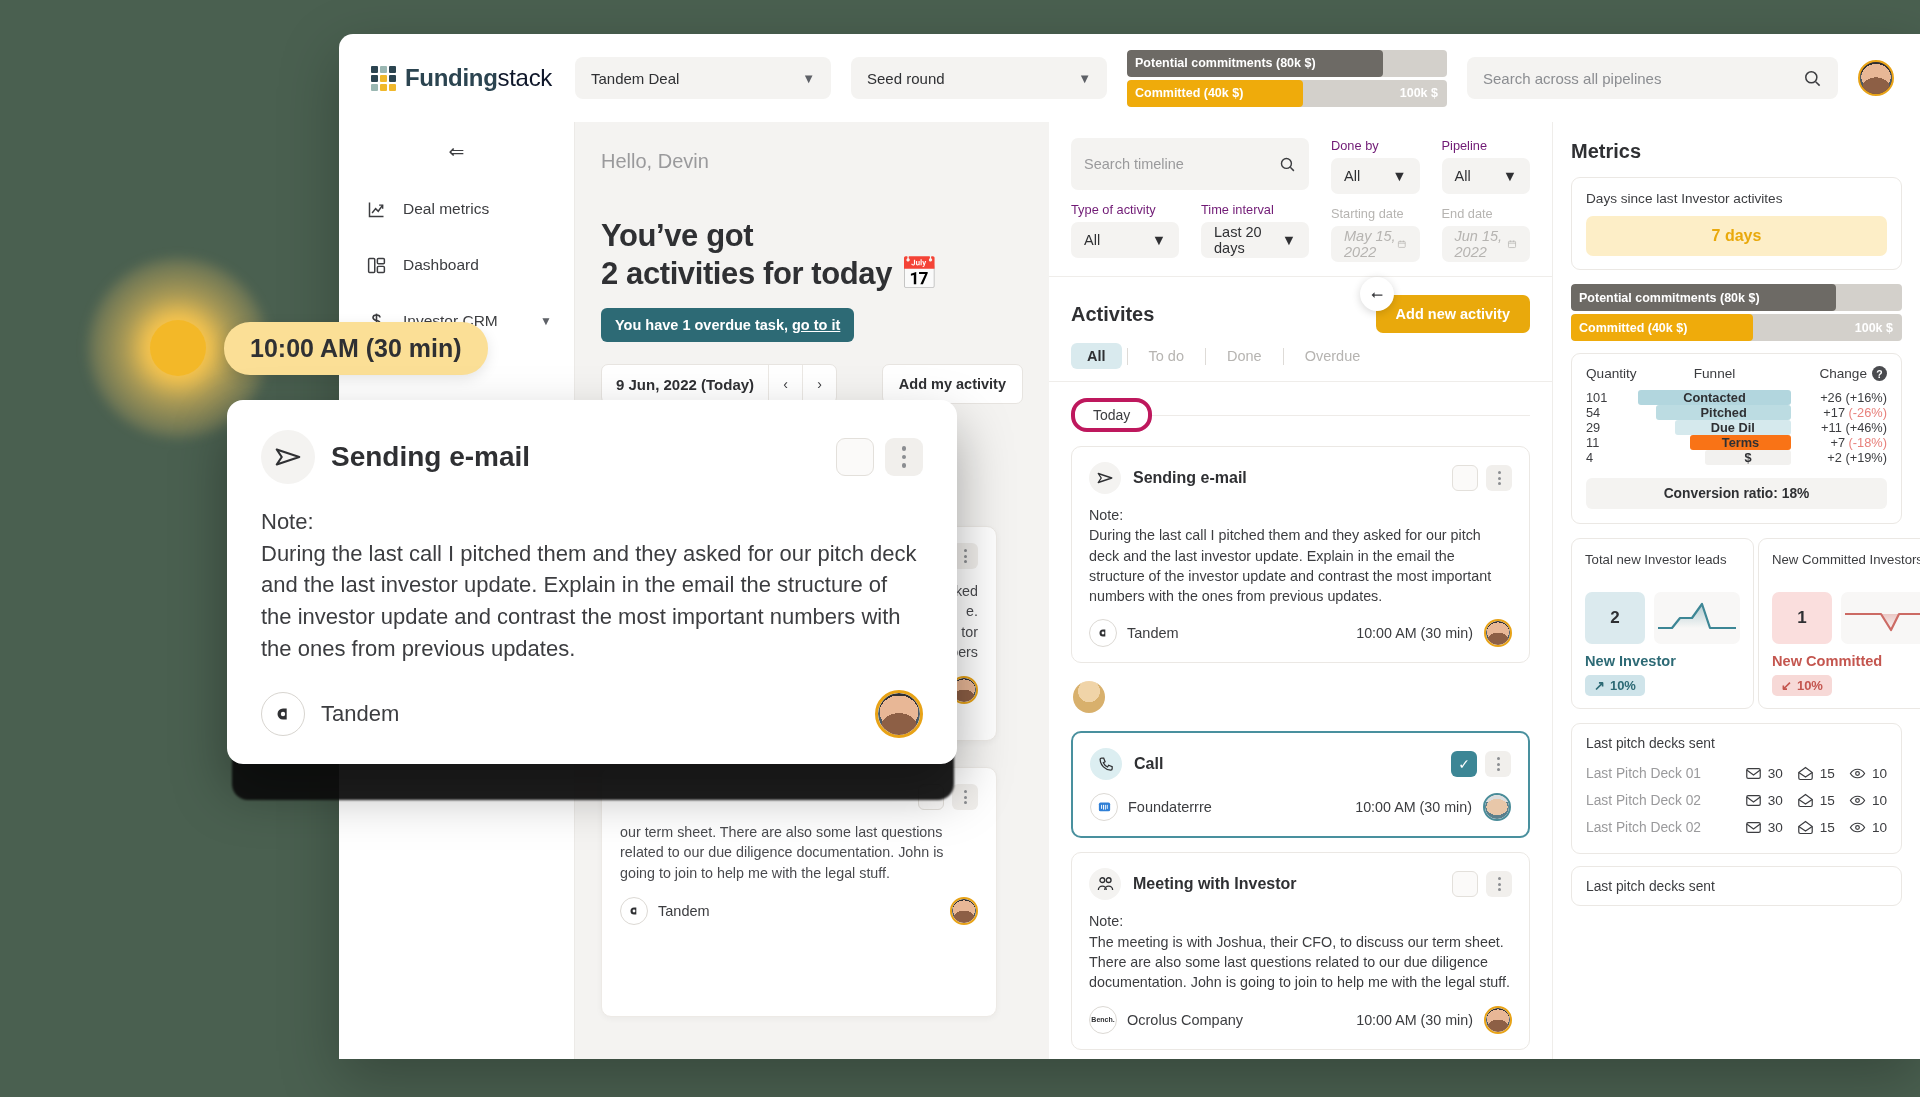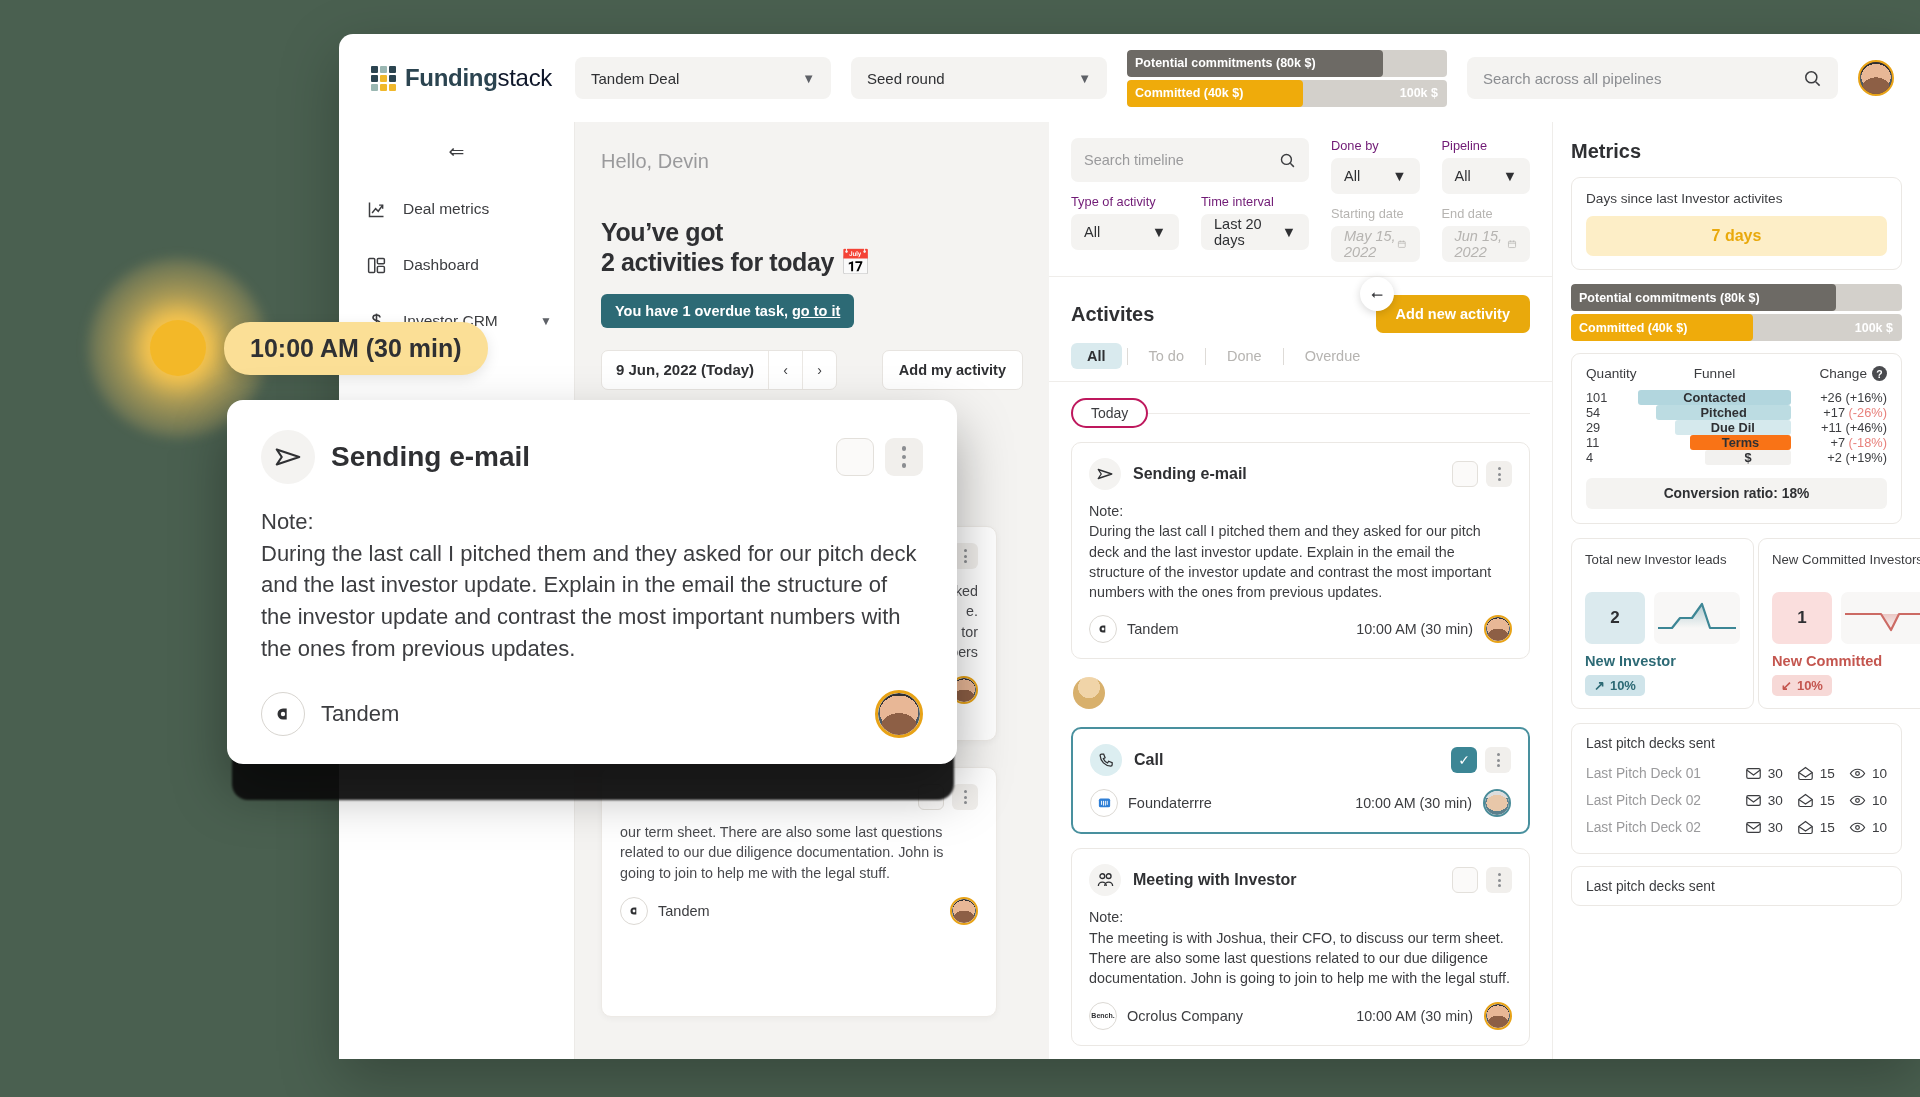--- a/index.html
+++ b/index.html
@@ -91,21 +91,21 @@
     display: flex; align-items: center; gap: 16px; height: 56px;
     padding: 0 22px 0 26px; font-size: 15.5px; color: #3c3d40; cursor: pointer;
   }
   .nav-item .ni-ico { width: 22px; display: flex; justify-content: center; flex: none; }
   .nav-item .ni-label { flex: 1; }
   .nav-item .ni-chev { font-size: 12px; color: #5e6167; }
 
   
   .col-hello { width: 474px; flex: none; background: #f4f3f1; padding: 28px 26px 0 26px; position: relative; overflow: hidden; }
   .hello { font-size: 20px; color: #9a9a9c; margin-bottom: 10px; }
-  .bigtitle { font-size: 25px; font-weight: 700; color: #2f3033; line-height: 1.21; letter-spacing: -.4px; margin-top: 44px; }
+  .bigtitle { font-size: 31px; font-weight: 700; color: #2f3033; line-height: 1.21; letter-spacing: -.4px; margin-top: 44px; }
   .overdue-pill {
     display: inline-flex; align-items: center; margin-top: 16px;
     background: #2d6a75; color: #fff; font-size: 14.5px; font-weight: 600;
     border-radius: 6px; padding: 9px 14px; cursor: pointer;
   }
   .overdue-pill u { margin-left: 4px; }
   .date-row { display: flex; align-items: center; gap: 14px; margin-top: 22px; }
   .date-box {
     display: flex; align-items: center; background: #fff; border-radius: 7px;
     border: 1px solid #e7e4e0; height: 40px; overflow: hidden;
@@ -143,37 +143,37 @@
   .col-timeline { flex: 1; min-width: 0; display: flex; flex-direction: column; background: #fff; }
   .tl-filters { padding: 16px 22px 14px 22px; border-bottom: 1px solid #efedea; }
   .filter-grid { display: grid; grid-template-columns: 1fr 1fr; column-gap: 22px; }
   .fcol { display: flex; flex-direction: column; }
   .frow { display: grid; grid-template-columns: 1fr 1fr; column-gap: 22px; }
   .flabel { font-size: 12.8px; color: #701a75; margin-bottom: 5px; }
   .flabel.muted { color: #b6b4b1; }
   .fsel { height: 36px; background: #f4f3f1; border-radius: 7px; display: flex; align-items: center;
     justify-content: space-between; padding: 0 13px; font-size: 14.5px; color: #2f3033; cursor: pointer; }
   .fsel.ph { color: #b6b4b1; font-style: italic; }
-  .tl-search { height: 44px; background: #f4f3f1; border-radius: 7px; display: flex; align-items: center;
+  .tl-search { height: 52px; background: #f4f3f1; border-radius: 7px; display: flex; align-items: center;
     padding: 0 13px; gap: 8px; margin-bottom: 12px; }
   .tl-search input { flex: 1; border: 0; background: transparent; outline: none; font-family: inherit; font-size: 14.5px; }
   .tl-search input::placeholder { color: #9a9a9c; }
 
   .tl-headrow { display: flex; align-items: center; justify-content: space-between; padding: 18px 22px 0 22px; }
   .tl-title { font-size: 20px; font-weight: 700; color: #2f3033; }
   .btn-add { background: #e9a90c; color: #fff; font-size: 14.5px; font-weight: 700; border: 0;
     border-radius: 7px; padding: 11px 20px; cursor: pointer; font-family: inherit; }
   .tabs { display: flex; align-items: center; gap: 0; padding: 10px 22px 12px 22px; border-bottom: 1px solid #efedea; }
   .tab { font-size: 14.5px; color: #b6b4b1; padding: 5px 16px; border-radius: 6px; cursor: pointer; }
   .tab.active { background: #d9eaee; color: #2f3033; font-weight: 700; }
   .tab-div { width: 1px; height: 17px; background: #dedbd7; margin: 0 5px; }
 
   .tl-scroll { flex: 1; overflow: hidden; padding: 0 22px 0 22px; position: relative; }
   .today-sep { display: flex; align-items: center; gap: 0; margin: 16px 0 14px; }
-  .today-chip { border: 2px solid #be185d; border-radius: 16px; padding: 5px 18px; font-size: 14px; color: #3c3d40; background:#fff; }
+  .today-chip { border: 4px solid #be185d; border-radius: 16px; padding: 5px 18px; font-size: 14px; color: #3c3d40; background:#fff; }
   .today-line { flex: 1; height: 1px; background: #eeebe8; }
 
   .act-card { border: 1px solid #ebe8e4; border-radius: 10px; padding: 15px 17px; margin-bottom: 14px; background: #fff; }
   .act-card.sel { border: 2px solid #49909e; }
   .act-head { display: flex; align-items: center; justify-content: space-between; }
   .act-head-l { display: flex; align-items: center; gap: 12px; }
   .act-ico { width: 32px; height: 32px; border-radius: 50%; background: #f4f3f1; display: flex; align-items: center; justify-content: center; }
   .act-ico.teal { background: #dceef1; }
   .act-name { font-size: 16px; font-weight: 700; color: #2f3033; }
   .act-head-r { display: flex; align-items: center; gap: 8px; }

